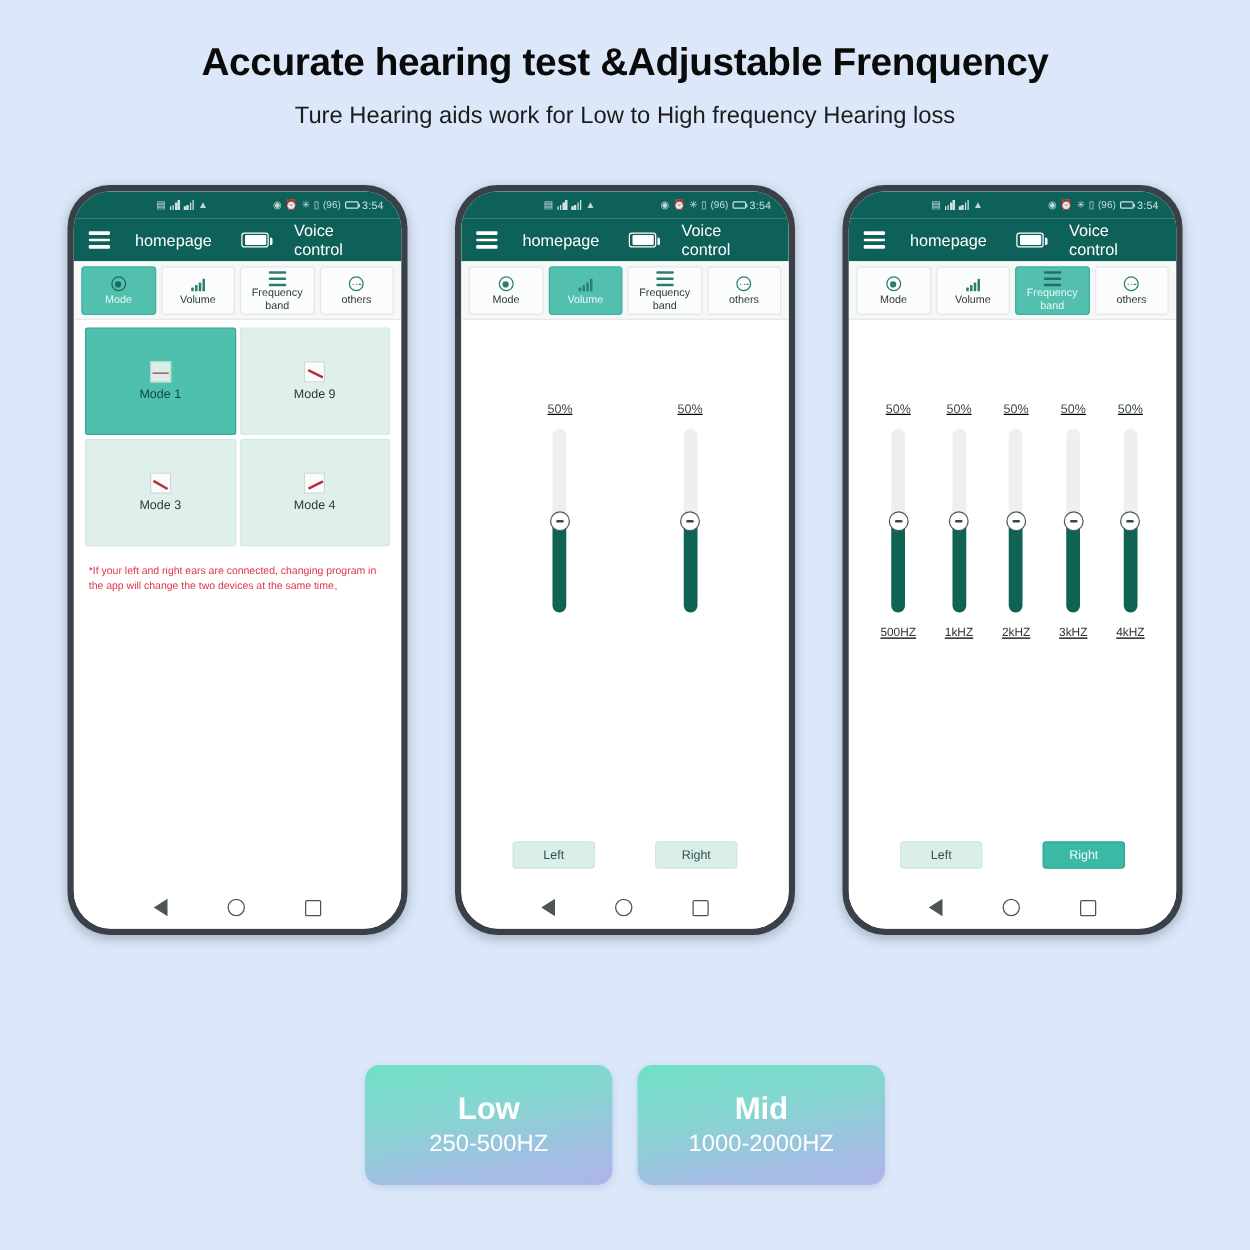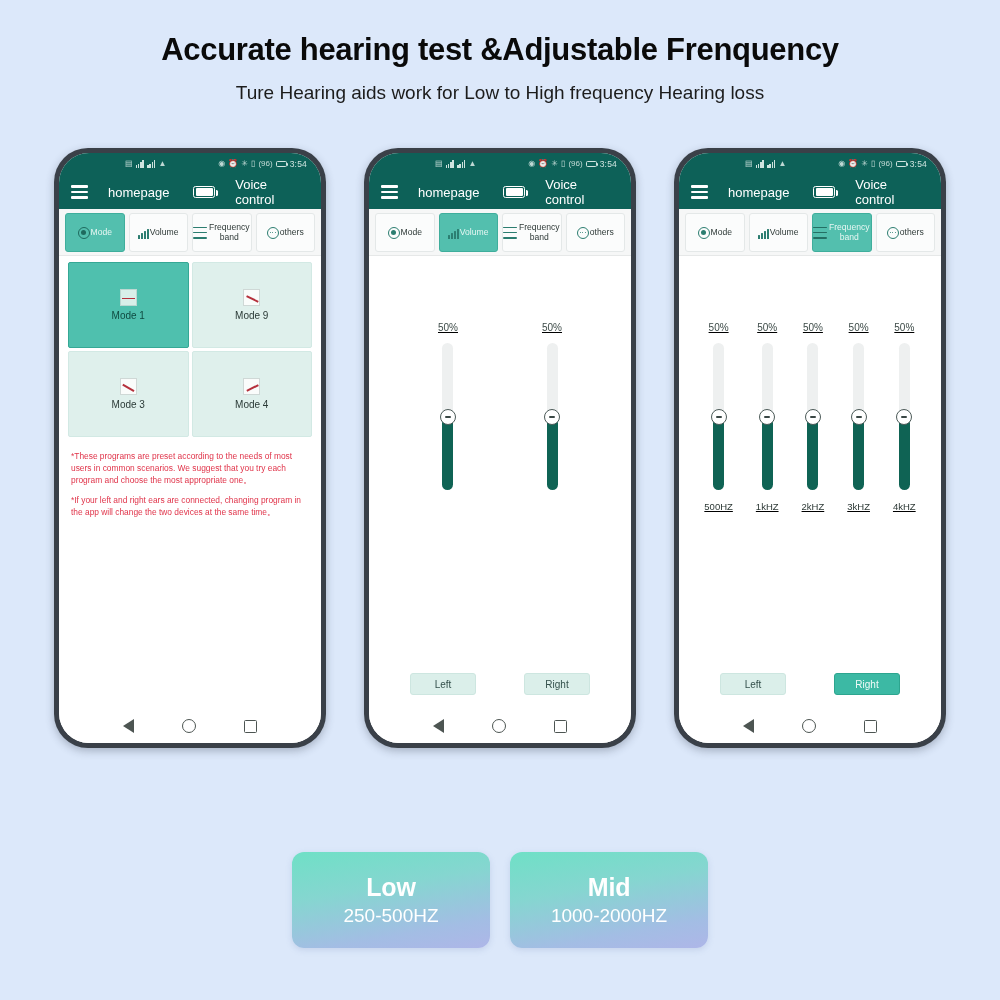--- a/index.html
+++ b/index.html
@@ -79,21 +79,21 @@
   .voice-control { margin-left: auto; font-size: 13px; }
 
   
   .tabs {
     display: flex; background: #f6f7f7; flex: none;
     padding: 4px 6px 3px; gap: 4px; border-bottom: 1px solid #e6e8e8;
   }
   .tab {
     flex: 1; height: 39px; border-radius: 3px;
     background: #fbfcfc; border: 1px solid #e4e8e8;
-    display: flex; flex-direction: row; align-items: center; justify-content: center;
+    display: flex; flex-direction: column; align-items: center; justify-content: center;
     gap: 1px; cursor: pointer; overflow: hidden;
   }
   .tab.active { background: #53bfae; border-color: #3fae9c; }
   .tab-label { font-size: 8.6px; color: #2f3a38; line-height: 1.05; text-align: center; max-width: 100%; }
   .tab.active .tab-label { color: #e7f7f3; }
   .tab-icon { height: 13px; display:flex; align-items:center; justify-content:center; }
 
   .ico-mode { width: 12px; height: 12px; border: 1.4px solid #2c7d70; border-radius: 50%; position: relative; }
   .ico-mode:after { content:''; position:absolute; left:2.6px; top:2.6px; width:5px; height:5px; border-radius:50%; background:#2c7d70; }
   .tab.active .ico-mode { border-color:#1e6a5e; } .tab.active .ico-mode:after{background:#1e6a5e;}
@@ -313,21 +313,20 @@
             <div class="mode-name">Mode 3</div>
           </div>
           <div class="mode-card">
             <div class="mode-ico">
                 <span class="ln up"></span>
               </div>
             <div class="mode-name">Mode 4</div>
           </div>
         </div>
         <div class="notes">
-          <div class="note">*These programs are preset according to the needs of most users in common scenarios. We suggest that you try each program and choose the most appropriate one。</div>
           <div class="note">*If your left and right ears are connected, changing program in the app will change the two devices at the same time。</div>
         </div>
       </div>
 
       <div class="navbar">
         <div class="nav-back"></div>
         <div class="nav-home"></div>
         <div class="nav-recent"></div>
       </div>
     </div>

